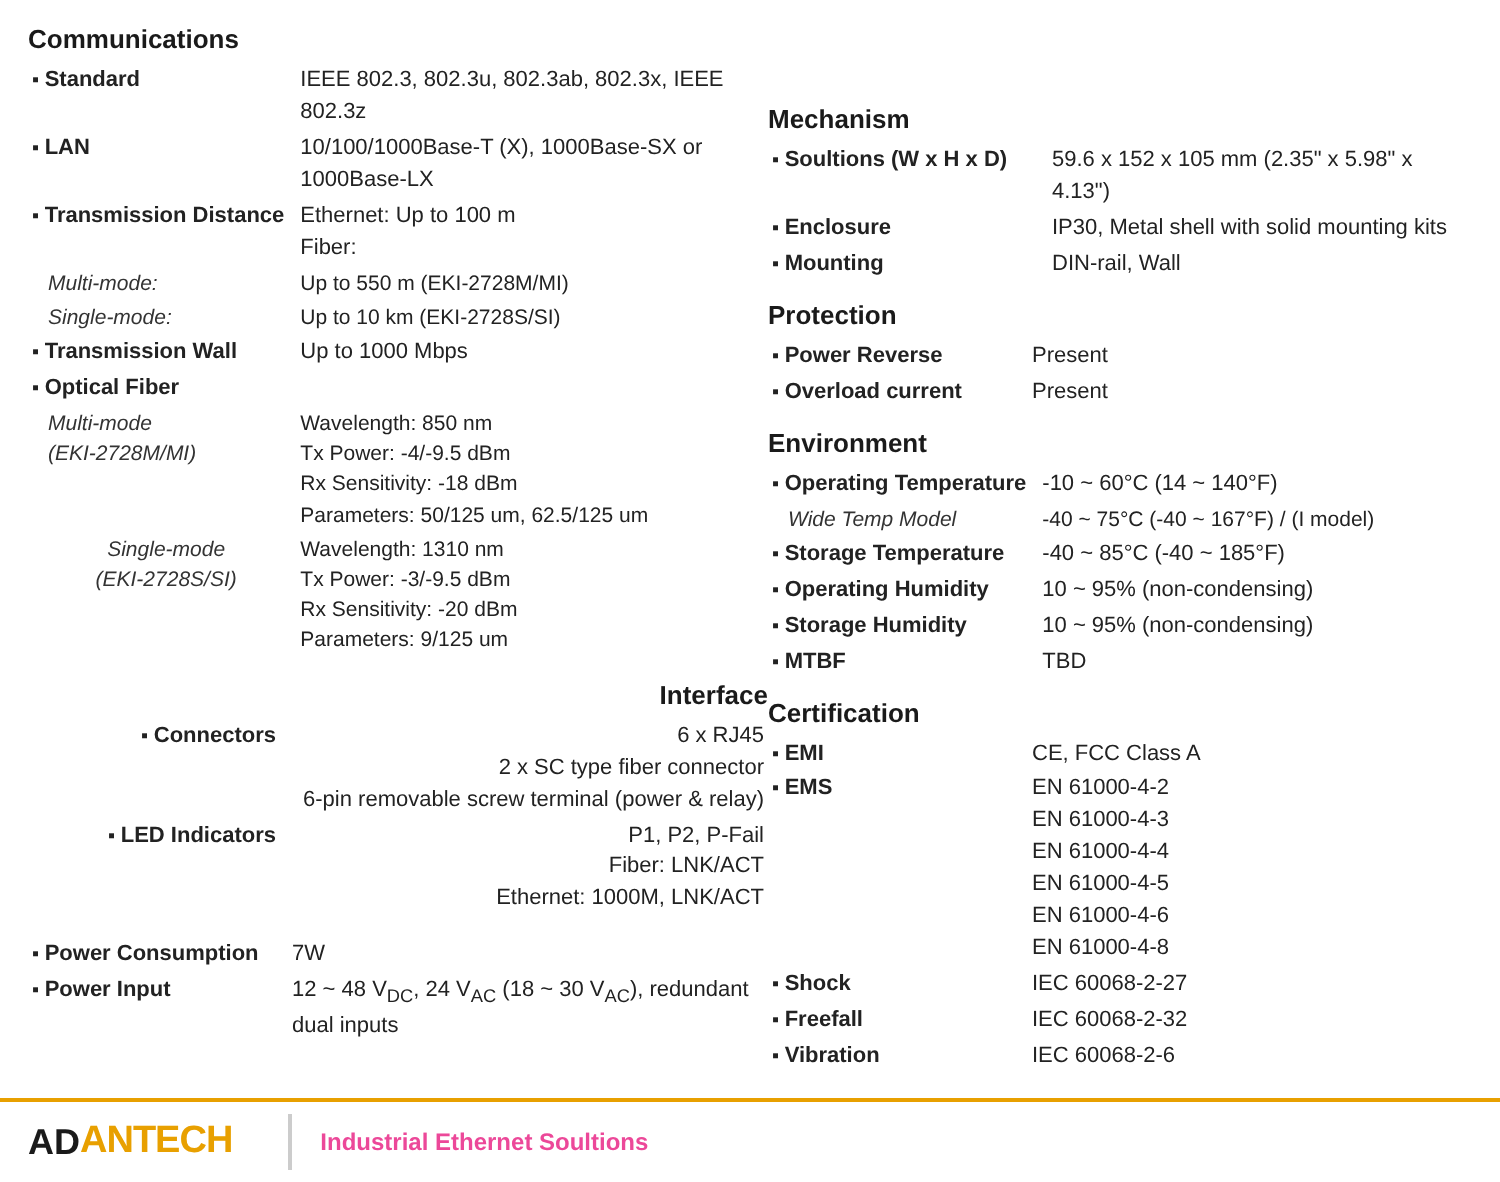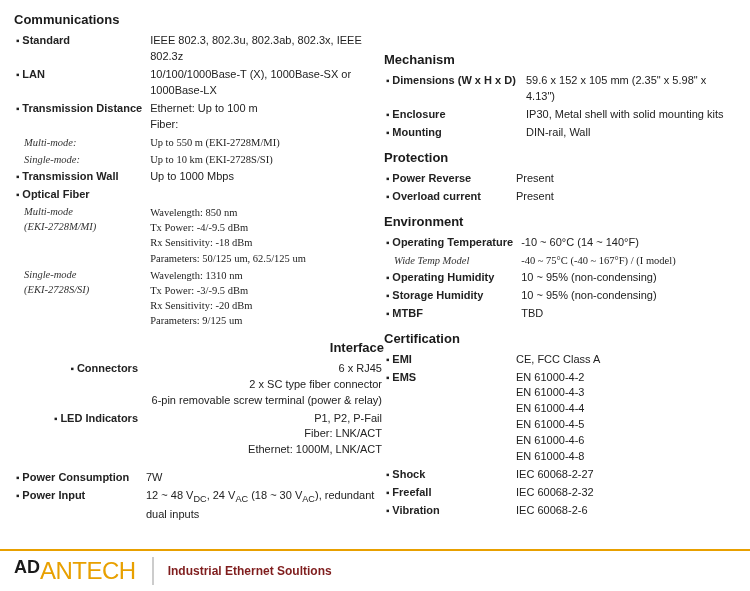--- a/index.html
+++ b/index.html
@@ -58,63 +58,62 @@
     }
     table.spec-table td.value-col {
       color: #222;
     }
     .bullet-row td.label-col::before {
       content: "▪ ";
       font-size: 10px;
     }
     .sub-row td {
       font-size: 10.5px;
-      font-family: Liberation Serif, serif;
     }
     .right-col .section-title {
       margin-top: 8px;
     }
     .right-col .section-title:first-child {
       margin-top: 0;
     }
     .footer {
       border-top: 2px solid #e8a000;
       display: flex;
       align-items: center;
       padding: 6px 14px;
       margin-top: auto;
       position: relative;
       background: #fff;
     }
     .footer-logo {
       display: flex;
-      align-items: flex-start;
-      margin-right: 16px;
+      align-items: center;
+      margin-right: 28px;
     }
     .logo-text {
-      font-size: 24px;
-      font-weight: normal;
+      font-size: 19px;
+      font-weight: bold;
       color: #e8a000;
       letter-spacing: -0.5px;
     }
     .logo-prefix {
       color: #1a1a1a;
       font-size: 18px;
       font-weight: bold;
     }
     .footer-divider {
       width: 2px;
       height: 28px;
       background: #ccc;
       margin-right: 14px;
     }
     .footer-tagline {
       font-size: 12px;
       font-weight: bold;
-      color: #7f1d1d;
+      color: #ec4899;
     }
     .page-wrapper {
       display: flex;
       flex-direction: column;
       min-height: 591px;
     }
     .spacer { flex: 1; }
   </style>
 </head>
 <body>
@@ -155,21 +154,21 @@
           <tr class="bullet-row">
             <td class="label-col">Optical Fiber</td>
             <td class="value-col"></td>
           </tr>
           <tr class="sub-row">
             <td class="sub-label-col" style="white-space:pre-line; line-height:1.4;">Multi-mode
 (EKI-2728M/MI)</td>
             <td class="value-col">Wavelength: 850 nm<br>Tx Power: -4/-9.5 dBm<br>Rx Sensitivity: -18 dBm<br>Parameters: 50/125 um, 62.5/125 um</td>
           </tr>
           <tr class="sub-row">
-            <td class="sub-label-col" style="white-space:pre-line; line-height:1.4;">Single-mode
+            <td class="sub-label-col" style="white-space:pre-line; line-height:1.4;text-align:center;">Single-mode
 (EKI-2728S/SI)</td>
             <td class="value-col">Wavelength: 1310 nm<br>Tx Power: -3/-9.5 dBm<br>Rx Sensitivity: -20 dBm<br>Parameters: 9/125 um</td>
           </tr>
         </tbody>
           </table>
       </div>
 
       <div style="margin-top:10px;text-align:right;">
         <div class="section-title">Interface</div>
         <table class="spec-table">
@@ -203,21 +202,21 @@
 
     </div>
 
     <div class="right-col">
 
       <div>
         <div class="section-title">Mechanism</div>
         <table class="spec-table">
           <tbody>
               <tr class="bullet-row">
-            <td class="label-col" style="width:140px;">Dimensions (W x H x D)</td>
+            <td class="label-col" style="width:140px;">Soultions (W x H x D)</td>
             <td class="value-col">59.6 x 152 x 105 mm (2.35" x 5.98" x 4.13")</td>
           </tr>
           <tr class="bullet-row">
             <td class="label-col">Enclosure</td>
             <td class="value-col">IP30, Metal shell with solid mounting kits</td>
           </tr>
           <tr class="bullet-row">
             <td class="label-col">Mounting</td>
             <td class="value-col">DIN-rail, Wall</td>
           </tr>
@@ -245,20 +244,24 @@
         <div class="section-title">Environment</div>
         <table class="spec-table">
           <tbody>
               <tr class="bullet-row">
             <td class="label-col"><strong>Operating Temperature</strong></td>
             <td class="value-col">-10 ~ 60°C (14 ~ 140°F)</td>
           </tr>
           <tr class="sub-row">
             <td class="sub-label-col">Wide Temp Model</td>
             <td class="value-col">-40 ~ 75°C (-40 ~ 167°F) / (I model)</td>
+          </tr>
+          <tr class="bullet-row">
+            <td class="label-col"><strong>Storage Temperature</strong></td>
+            <td class="value-col">-40 ~ 85°C (-40 ~ 185°F)</td>
           </tr>
           <tr class="bullet-row">
             <td class="label-col"><strong>Operating Humidity</strong></td>
             <td class="value-col">10 ~ 95% (non-condensing)</td>
           </tr>
           <tr class="bullet-row">
             <td class="label-col"><strong>Storage Humidity</strong></td>
             <td class="value-col">10 ~ 95% (non-condensing)</td>
           </tr>
           <tr class="bullet-row">

